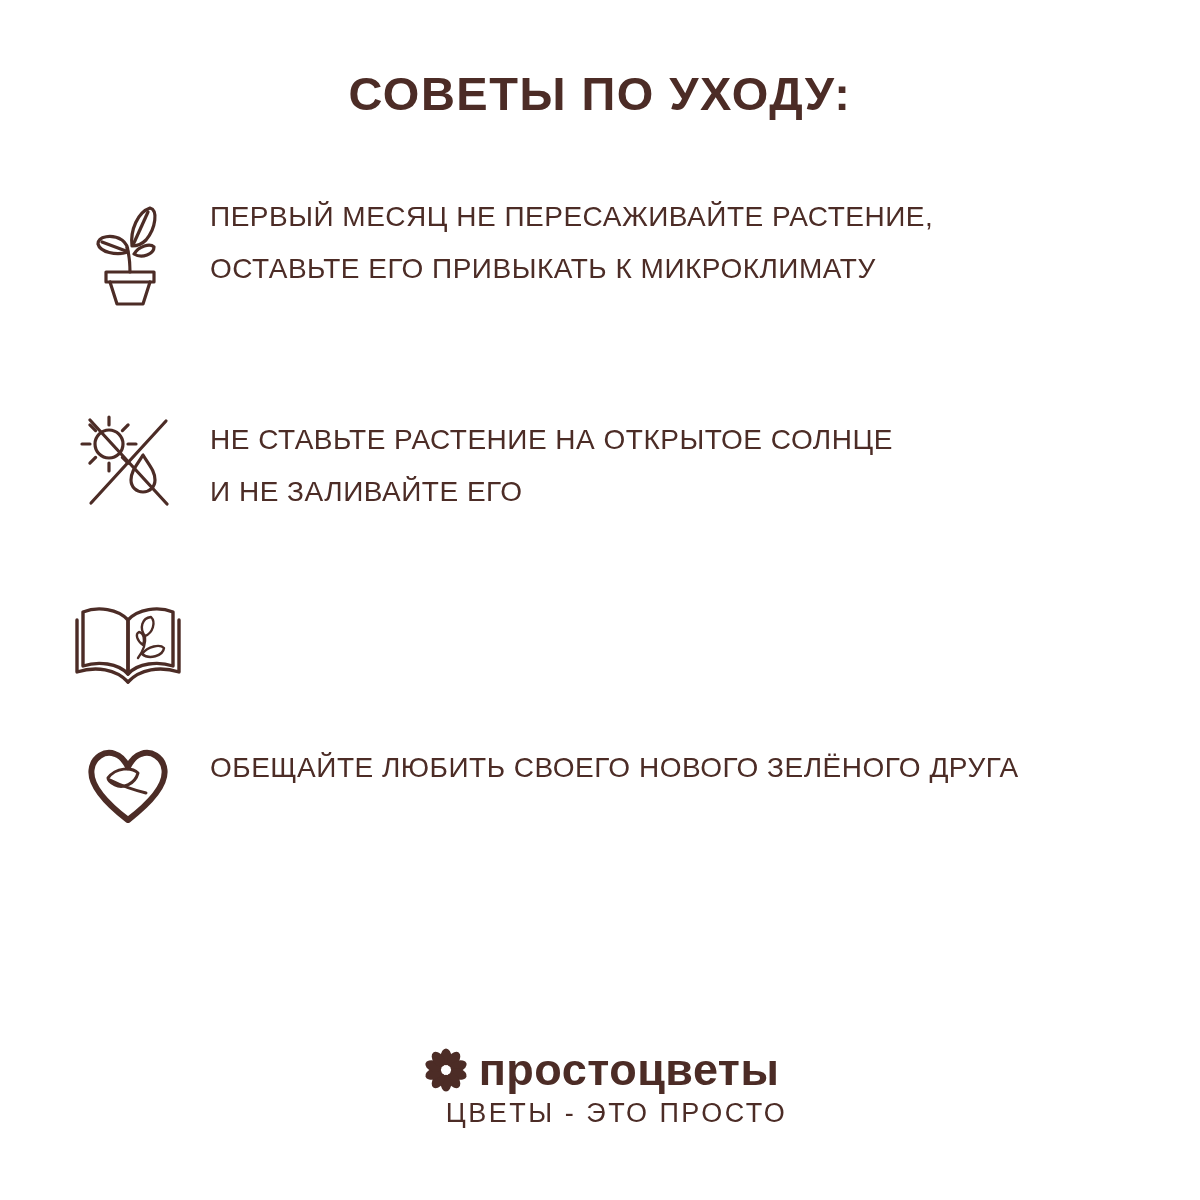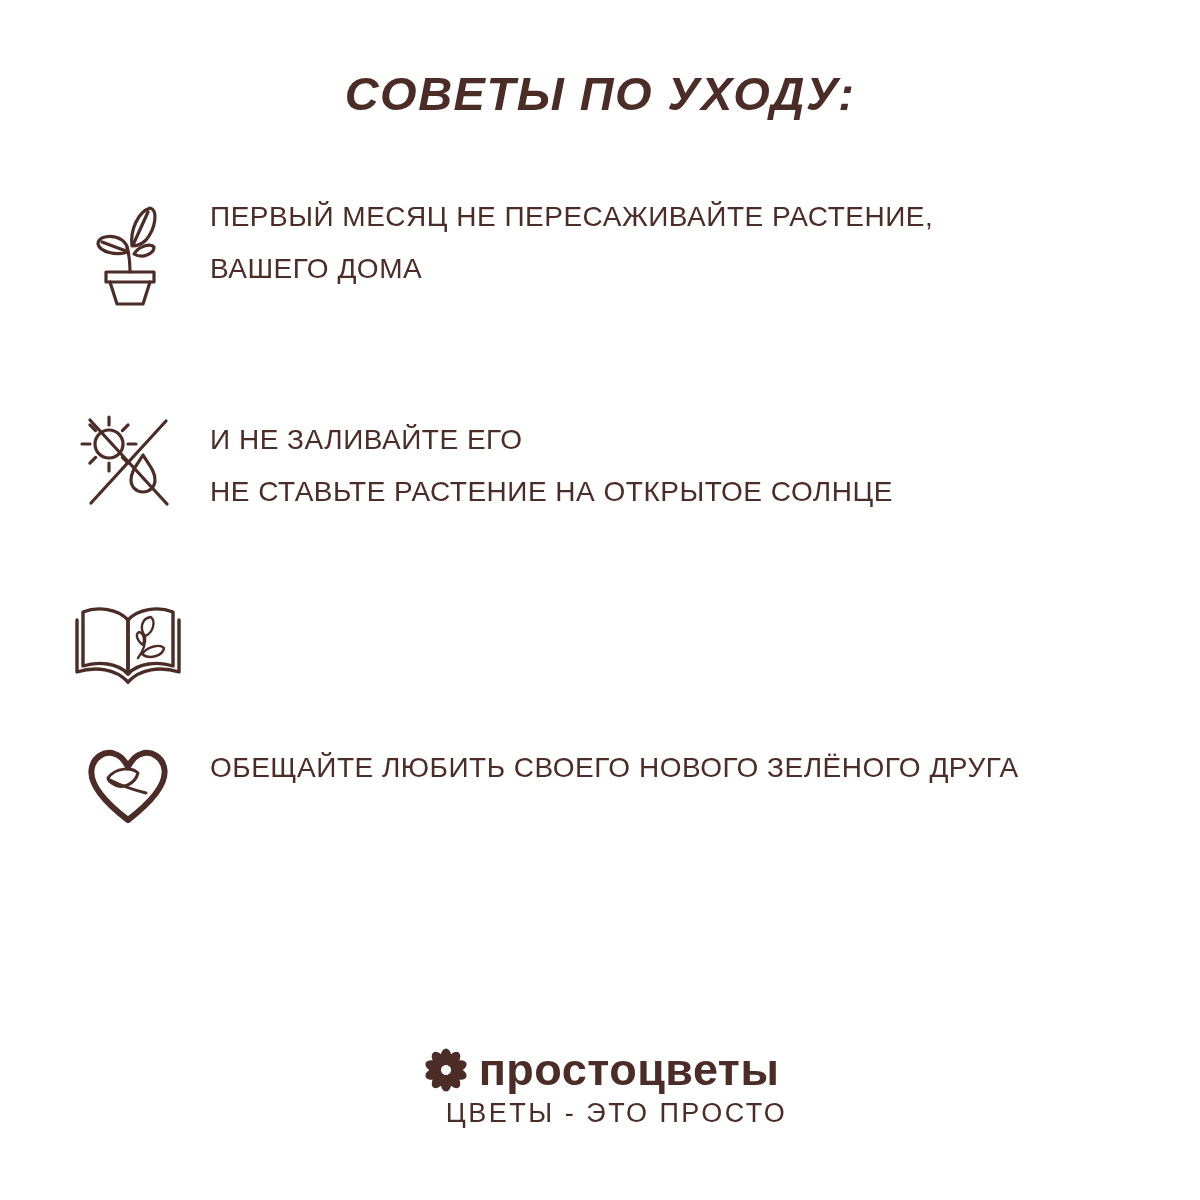--- a/index.html
+++ b/index.html
@@ -7,21 +7,21 @@
   body { background:#fff; }
   .page {
     position:relative; width:1200px; height:1200px;
     background:var(--bg); color:var(--ink);
     font-family:"Liberation Sans", sans-serif;
     overflow:hidden;
   }
   .title {
     position:absolute; top:66px; left:0; width:100%;
     text-align:center; font-size:47px; font-weight:700;
-    letter-spacing:1.5px; color:var(--ink);font-style:italic;
+    letter-spacing:1.5px; color:var(--ink);
   }
   .icon-box { position:absolute; color:var(--ink); }
   .icon-box svg { display:block; }
   .tip-text {
     position:absolute; left:210px;
     font-size:28px; line-height:52px; letter-spacing:0.5px;
     color:var(--ink);
   }
   .tip-text .line { display:block; white-space:nowrap; }
   .icon-1 { left:92px;  top:202px; }
@@ -61,42 +61,42 @@
       <path d="M38 70 C38 58 37 52 35 46"></path>
       <path d="M36 50 C24 54 8 50 6 42 C6 34 20 32 30 38 C34 41 36 46 36 50 Z"></path>
       <path d="M34 49 L10 40"></path>
       <path d="M40 44 C38 28 46 10 58 6 C66 8 64 26 54 38 C50 42 44 44 40 44 Z"></path>
       <path d="M41 43 L56 10"></path>
       <path d="M42 52 C47 44 58 41 62 45 C62 52 50 57 42 52 Z"></path>
     </svg>
   </div>
   <div class="tip-text text-1">
     <span class="line">ПЕРВЫЙ МЕСЯЦ НЕ ПЕРЕСАЖИВАЙТЕ РАСТЕНИЕ,</span>
-    <span class="line">ВАШЕГО ДОМА</span>
+    <span class="line">ОСТАВЬТЕ ЕГО ПРИВЫКАТЬ К МИКРОКЛИМАТУ</span>
   </div>
 
   <div class="icon-box icon-2">
     <svg width="96" height="94" viewBox="0 0 96 94" fill="none" stroke="currentColor" stroke-width="3.2" stroke-linecap="round" stroke-linejoin="round">
       <circle cx="29" cy="32" r="14"></circle>
       <path d="M48 32 L56 32"></path>
       <path d="M42.4 18.6 L48.1 12.9"></path>
       <path d="M29 13 L29 5"></path>
       <path d="M15.6 18.6 L9.9 12.9"></path>
       <path d="M10 32 L2 32"></path>
       <path d="M15.6 45.4 L9.9 51.1"></path>
       <path d="M29 51 L29 59"></path>
       <path d="M42.4 45.4 L48.1 51.1"></path>
       <path d="M63 43 C57 53 51 59 51 68 C51 75 56.4 80 63 80 C69.6 80 75 75 75 68 C75 59 69 53 63 43 Z"></path>
       <path d="M10 8 L87 92"></path>
       <path d="M86 9 L11 91"></path>
     </svg>
   </div>
   <div class="tip-text text-2">
+    <span class="line">НЕ СТАВЬТЕ РАСТЕНИЕ НА ОТКРЫТОЕ СОЛНЦЕ</span>
     <span class="line">И НЕ ЗАЛИВАЙТЕ ЕГО</span>
-    <span class="line">НЕ СТАВЬТЕ РАСТЕНИЕ НА ОТКРЫТОЕ СОЛНЦЕ</span>
   </div>
 
   <div class="icon-box icon-3">
     <svg width="112" height="90" viewBox="0 0 112 90" fill="none" stroke="currentColor" stroke-width="3.4" stroke-linecap="round" stroke-linejoin="round">
       <path d="M56 20 C46 9 26 6 11 12 L11 66 C26 61 46 63 56 74 Z"></path>
       <path d="M56 20 C66 9 86 6 101 12 L101 66 C86 61 66 63 56 74 Z"></path>
       <path d="M5 20 L5 72 C24 66 44 69 56 82"></path>
       <path d="M107 20 L107 72 C88 66 68 69 56 82"></path>
       <g stroke-width="2.4">
         <path d="M66 58 C72 50 74 44 73 36"></path>

